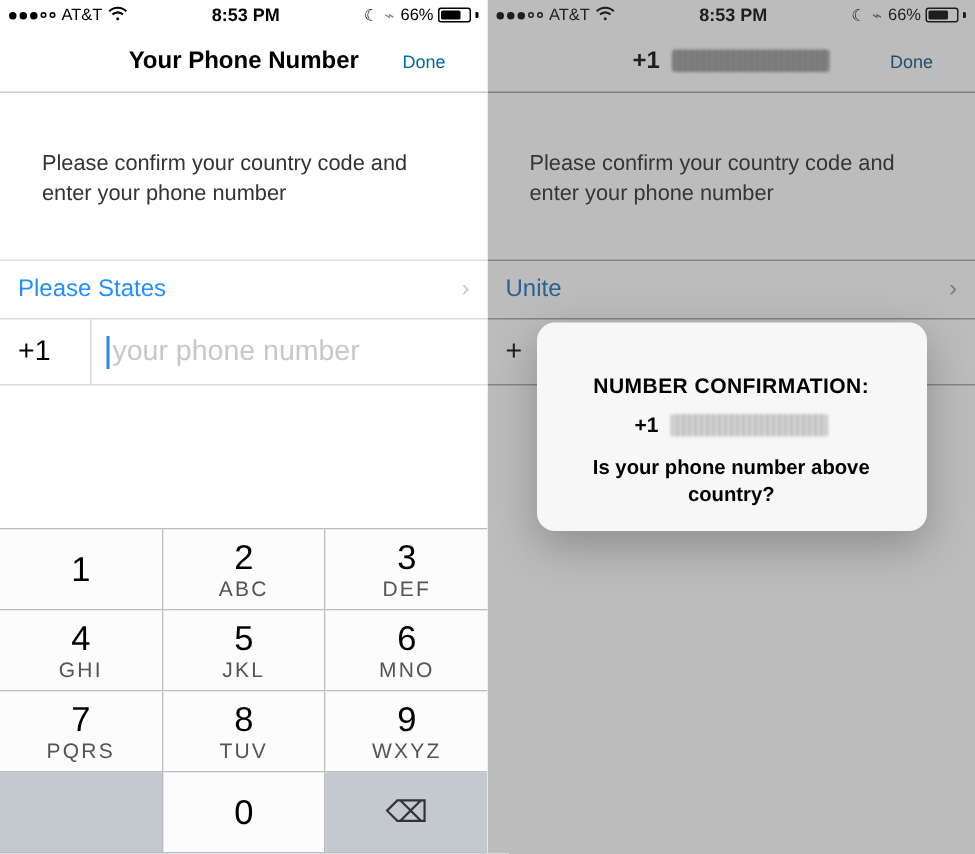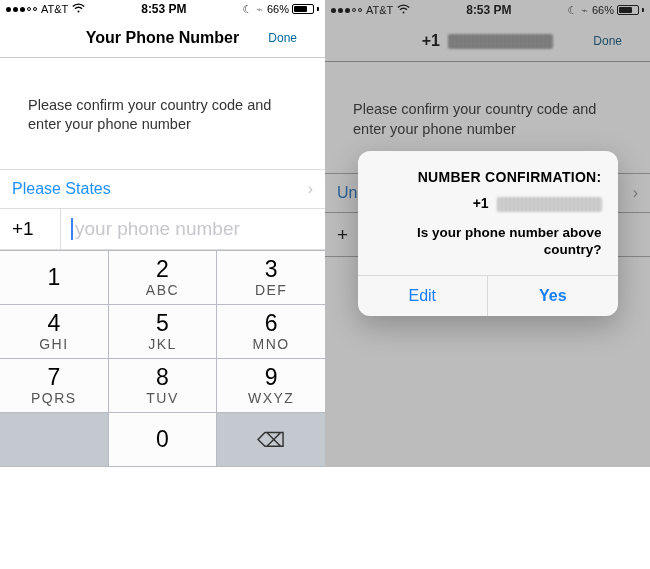--- a/index.html
+++ b/index.html
@@ -4,21 +4,21 @@
 <style>
   * { box-sizing: border-box; margin: 0; padding: 0; }
   body {
     font-family: -apple-system, "Helvetica Neue", Helvetica, Arial, sans-serif;
     background: #fff;
     width: 650px; height: 569px;
     display: flex;
     overflow: hidden;
   }
   .screen {
-    width: 325px; height: 467px;
+    width: 325px; height: 569px;
     position: relative;
     background: #fff;
     display: flex; flex-direction: column;
     overflow: hidden;
   }
   
   .statusbar {
     height: 20px;
     display: flex; align-items: center;
     font-size: 11px; font-weight: 500;
@@ -116,21 +116,21 @@
     display: flex; align-items: center; justify-content: center;
   }
   .alert {
     width: 260px;
     background: #f7f7f7;
     border-radius: 12px;
     overflow: hidden;
     box-shadow: 0 10px 30px rgba(0,0,0,0.25);
     z-index: 10;
   }
-  .alert-body { padding: 18px 16px 16px; text-align: right; }
+  .alert-body { padding: 34px 16px 16px; text-align: center; }
   .alert-title { font-size: 14px; font-weight: 700; letter-spacing: 0.3px; color: #000; margin-bottom: 10px; }
   .alert-number { font-size: 14px; font-weight: 600; color: #000; margin-bottom: 12px; }
   .alert-msg { font-size: 13.5px; color: #000; font-weight: 600; line-height: 1.3; }
   .alert-buttons { display: flex; border-top: 1px solid #d8d8d8; }
   .alert-btn { flex: 1; padding: 11px 0; text-align: center; color: #157efb; font-size: 16px; }
   .alert-btn.edit { font-weight: 400; border-right: 1px solid #d8d8d8; }
   .alert-btn.yes { font-weight: 600; }
 </style>
 </head>
 <body>
@@ -297,19 +297,15 @@
   <div class="alert-backdrop">
     <div class="alert">
       <div class="alert-body">
         <div class="alert-title">NUMBER CONFIRMATION:</div>
         <div class="alert-number">
           <span>+1</span>
           <span class="alert-number-blur"></span>
         </div>
         <div class="alert-msg">Is your phone number above country?</div>
       </div>
-      <div class="alert-buttons">
-        <div class="alert-btn edit">Edit</div>
-        <div class="alert-btn yes">Yes</div>
-      </div>
     </div>
   </div>
 </div>
 
 </body></html>

